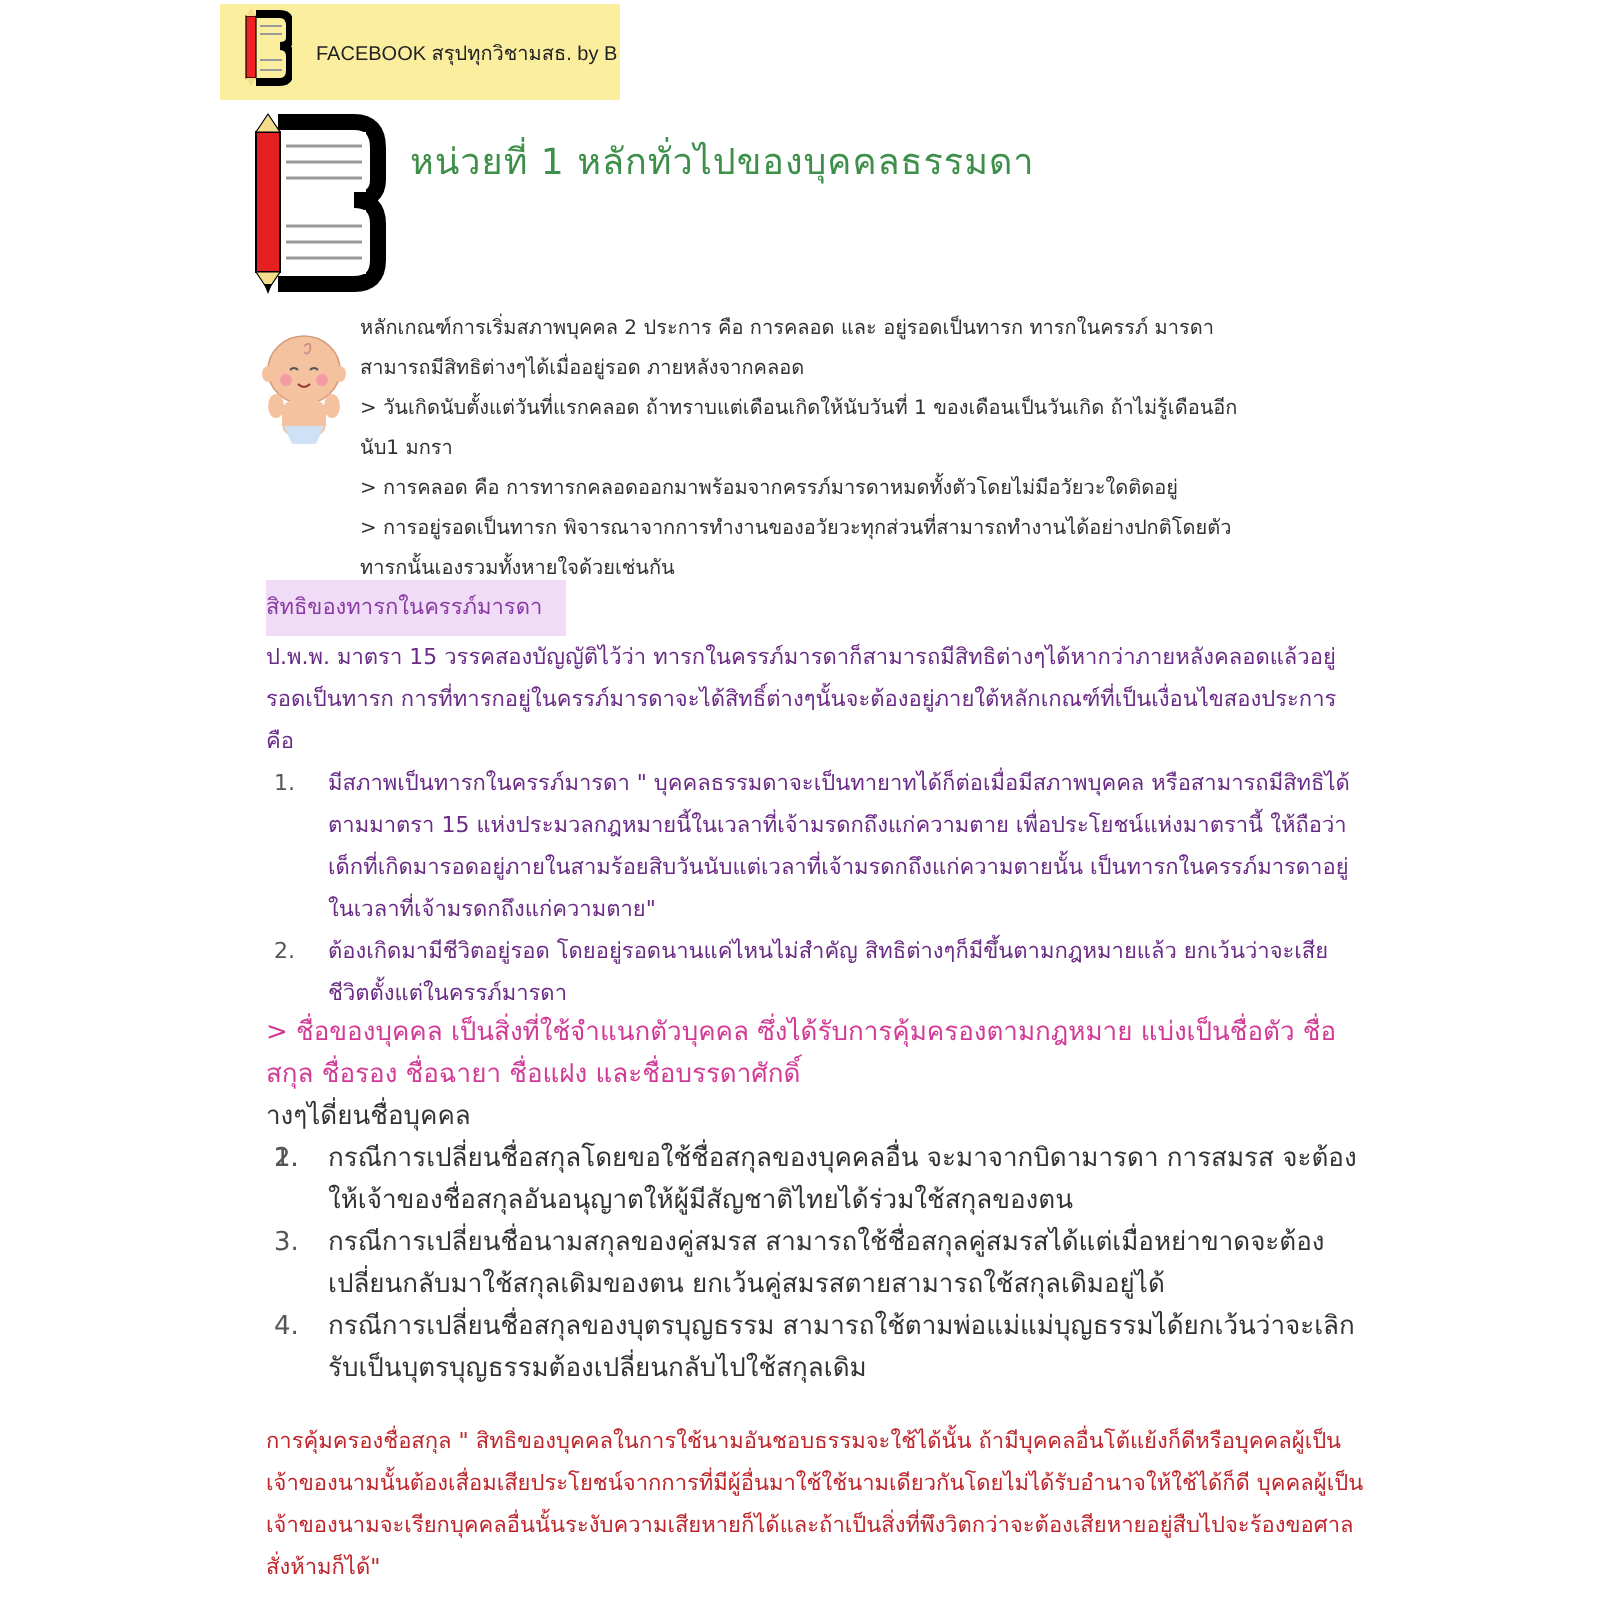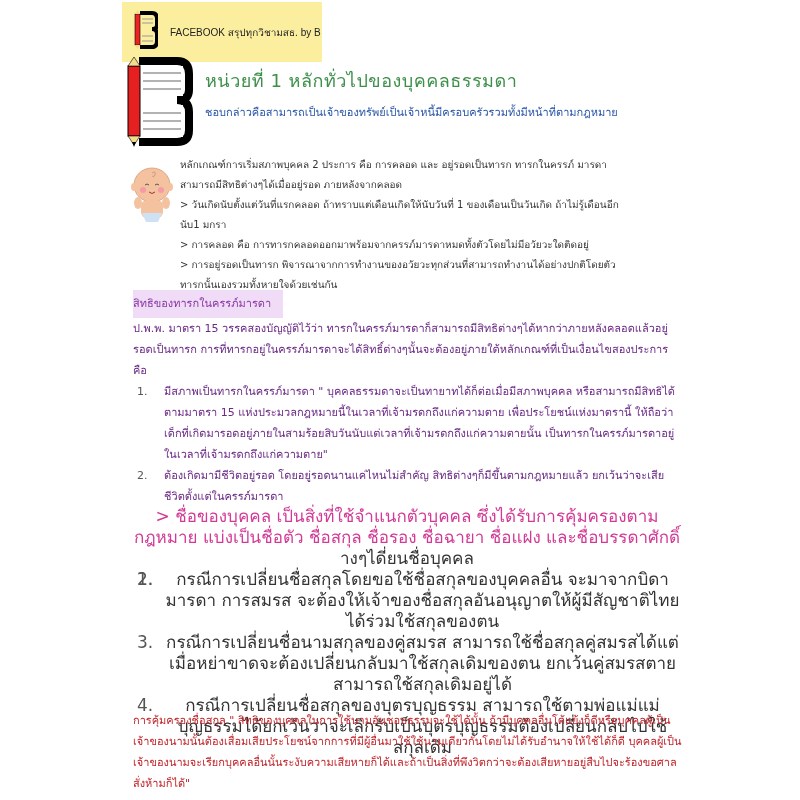--- a/index.html
+++ b/index.html
@@ -1,40 +1,40 @@
 <!DOCTYPE html>
 <html><head>
 <meta charset="utf-8">
 <style>
   html, body { margin:0; padding:0; background:#ffffff; }
   body { width:800px; height:800px; position:relative; overflow:hidden;
          font-family:"DejaVu Sans", sans-serif; }
-  .banner { position:absolute; left:122px; top:2px; width:200px; height:60px;
+  .banner { position:absolute; left:110px; top:2px; width:200px; height:48px;
             background:#fbef9f; display:flex; align-items:center; }
   .banner .logo { margin-left:10px; margin-right:12px; }
   .banner-text { font-family:"Liberation Sans", sans-serif; font-size:10px; color:#222; }
   .big-logo { position:absolute; left:125px; top:56px; }
   .title { position:absolute; left:205px; top:66px; font-size:18px; color:#3d8f4a;
            letter-spacing:0.5px;text-align:right; }
   .intro { position:absolute; left:205px; top:103px; width:480px; font-size:11px;
            color:#2a57a8; line-height:20px; }
   .baby { position:absolute; left:130px; top:165px; }
   .principles { position:absolute; left:180px; top:155px; width:500px; font-size:10px;
                 color:#333; line-height:20px; }
   .sec-head { position:absolute; left:133px; top:290px; width:150px; height:28px;
               background:#f0dcf6; color:#8a3aa4; font-size:11px; line-height:28px;
               padding-left:0; box-sizing:border-box; }
   .body-purple { position:absolute; left:133px; top:318px; width:548px;
                  font-size:11px; line-height:21px; color:#6b2a85; }
   .ol { margin:0; padding:0; list-style:none; }
   .ol li { position:relative; padding-left:31px; }
   .ol li .num { position:absolute; left:4px; top:0; color:#555; }
   .pink { color:#d23a96; }
-  .name-section { position:absolute; left:133px; top:506px; width:548px; font-size:17px;
-                  line-height:21px;text-align:center; }
+  .name-section { position:absolute; left:133px; top:506px; width:548px; font-size:13px;
+                  line-height:21px; }
   .change-head { color:#333; }
   .change-list { color:#333; }
   .red-section { position:absolute; left:133px; top:710px; width:550px; font-size:11px;
                  line-height:21px; color:#c0252b; }
 </style>
 </head>
 <body>
 
 <div class="banner">
   <span class="logo">
@@ -66,21 +66,20 @@
     <rect x="3" y="10" width="12" height="70" fill="#e62020" stroke="#000" stroke-width="1"></rect>
     <polygon points="3,10 9,1 15,10" fill="#f3dc8a" stroke="#000" stroke-width="0.6"></polygon>
     <polygon points="3,80 9,89 15,80" fill="#f3dc8a" stroke="#000" stroke-width="0.6"></polygon>
     <polygon points="7,86 9,91 11,86" fill="#000"></polygon>
   </svg>
 </div>
 
 <div class="title">หน่วยที่ 1 หลักทั่วไปของบุคคลธรรมดา</div>
 
 <div class="intro">
-  <div>ชอบกล่าวคือสามารถเป็นเจ้าของทรัพย์เป็นเจ้าหนี้มีครอบครัวรวมทั้งมีหน้าที่ตามกฎหมาย</div>
 </div>
 
 <div class="baby">
   <svg width="44" height="60" viewBox="0 0 44 60">
     <ellipse cx="22" cy="20" rx="18" ry="17" fill="#f5c2a0" stroke="#d49b7a" stroke-width="0.8"></ellipse>
     <ellipse cx="4" cy="22" rx="3" ry="4" fill="#f5c2a0"></ellipse>
     <ellipse cx="40" cy="22" rx="3" ry="4" fill="#f5c2a0"></ellipse>
     <path d="M22 8 q4 -3 3 2 q-1 3 -3 1" fill="none" stroke="#c88" stroke-width="0.8"></path>
     <circle cx="13" cy="25" r="3" fill="#f49ba5"></circle>
     <circle cx="31" cy="25" r="3" fill="#f49ba5"></circle>

